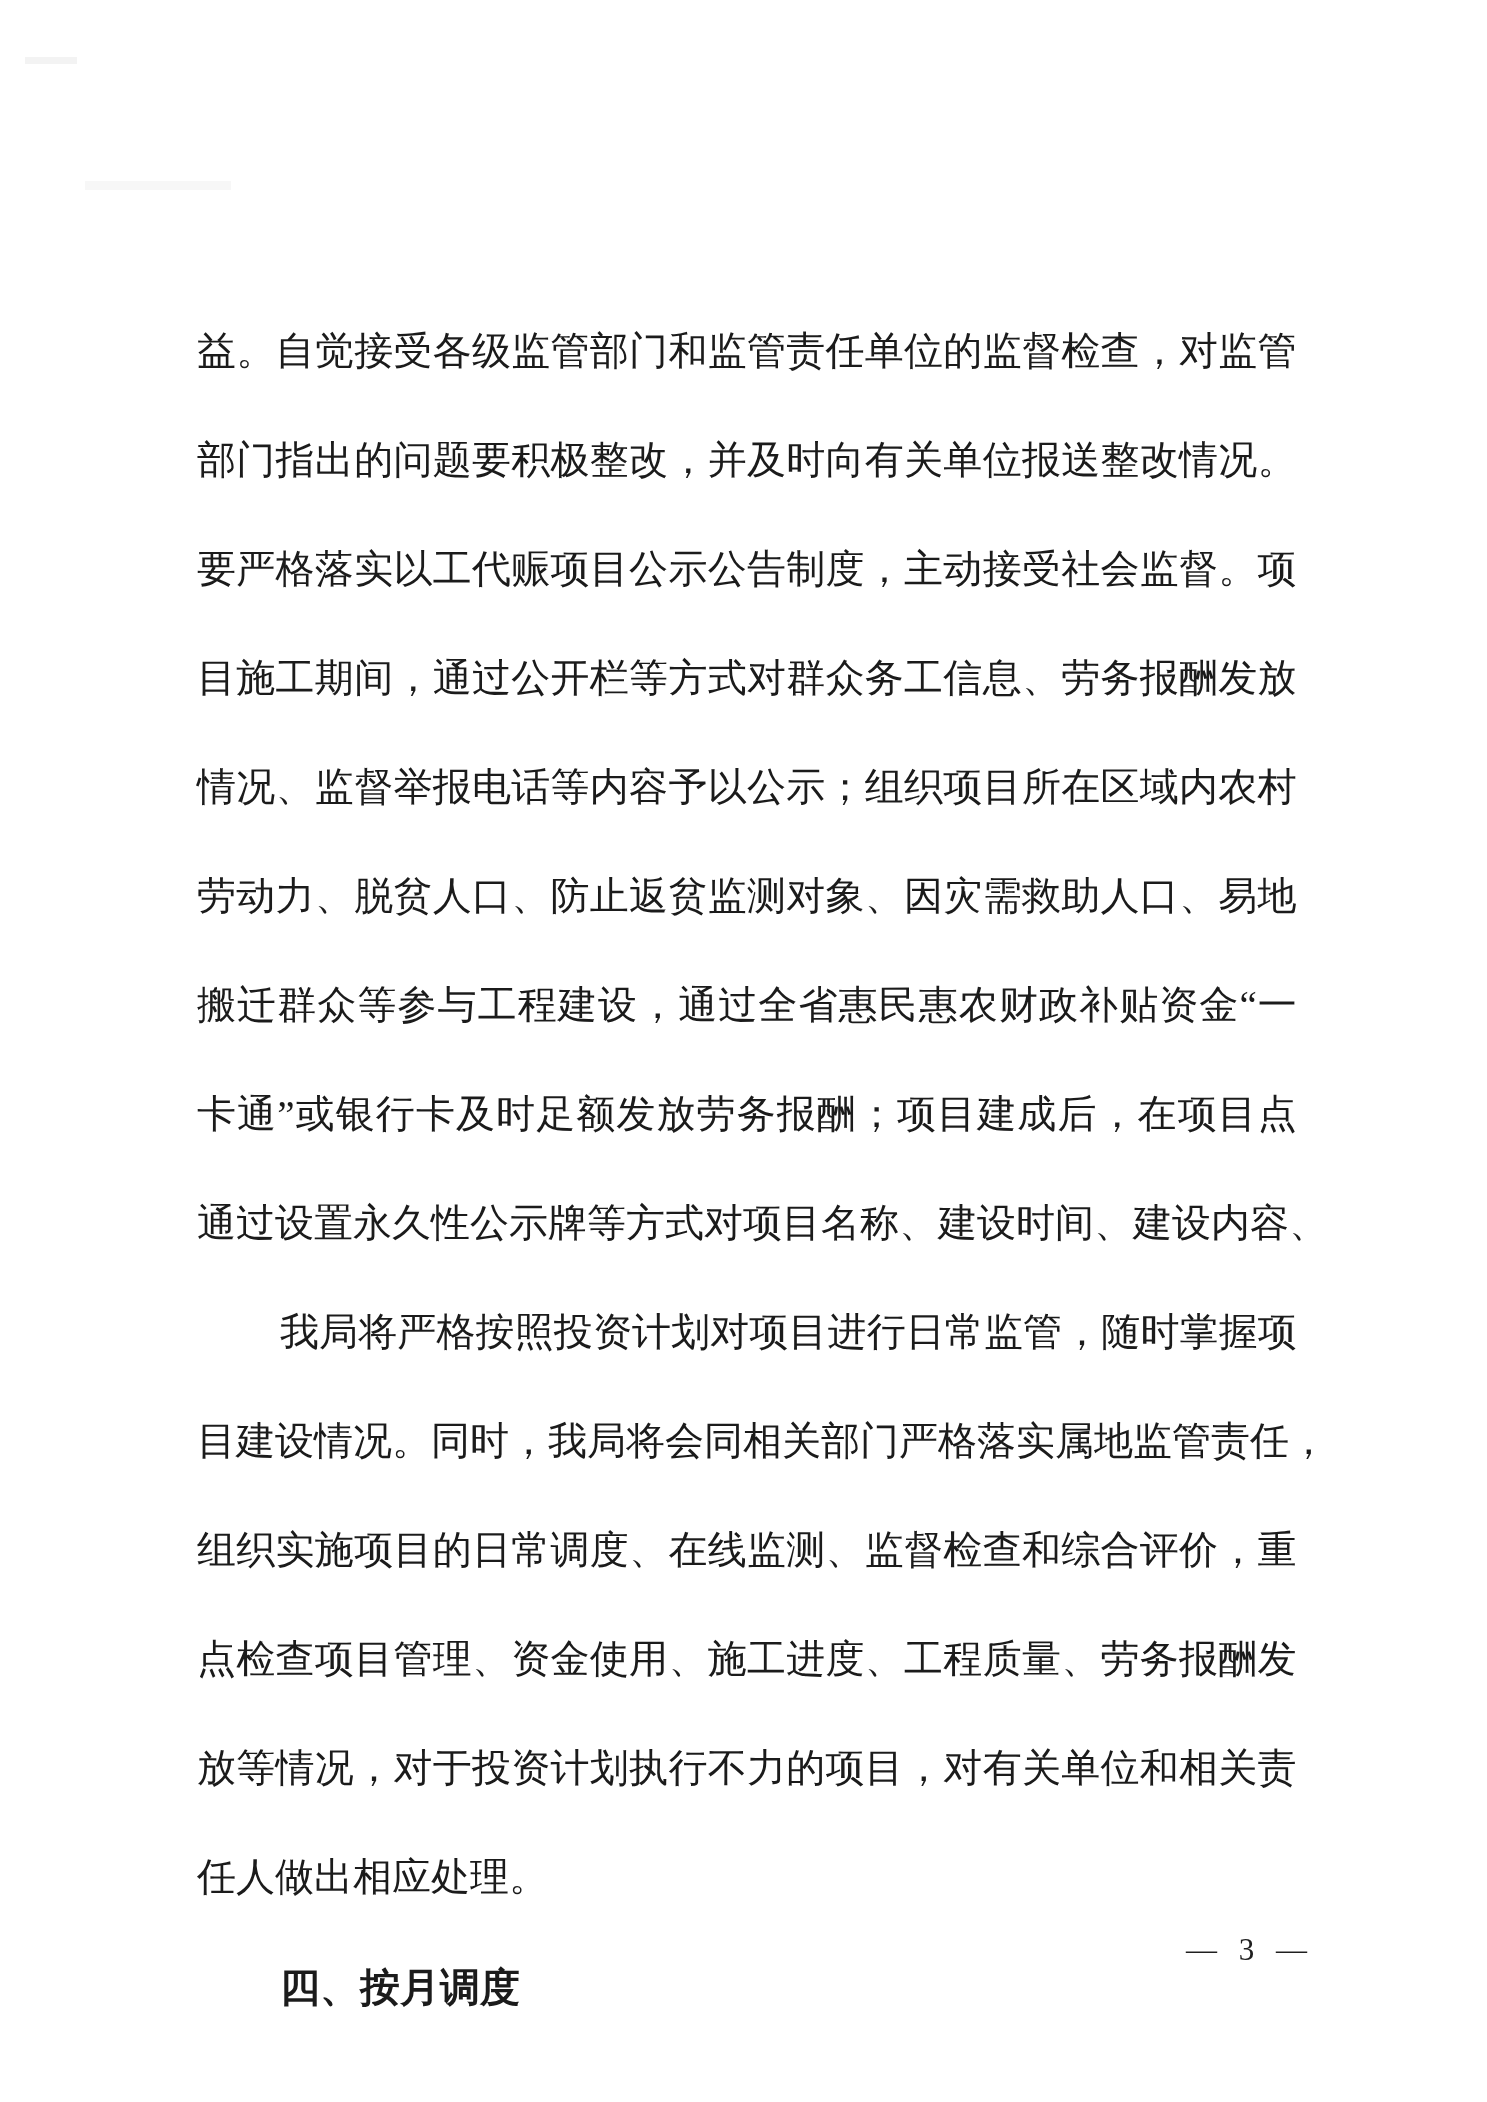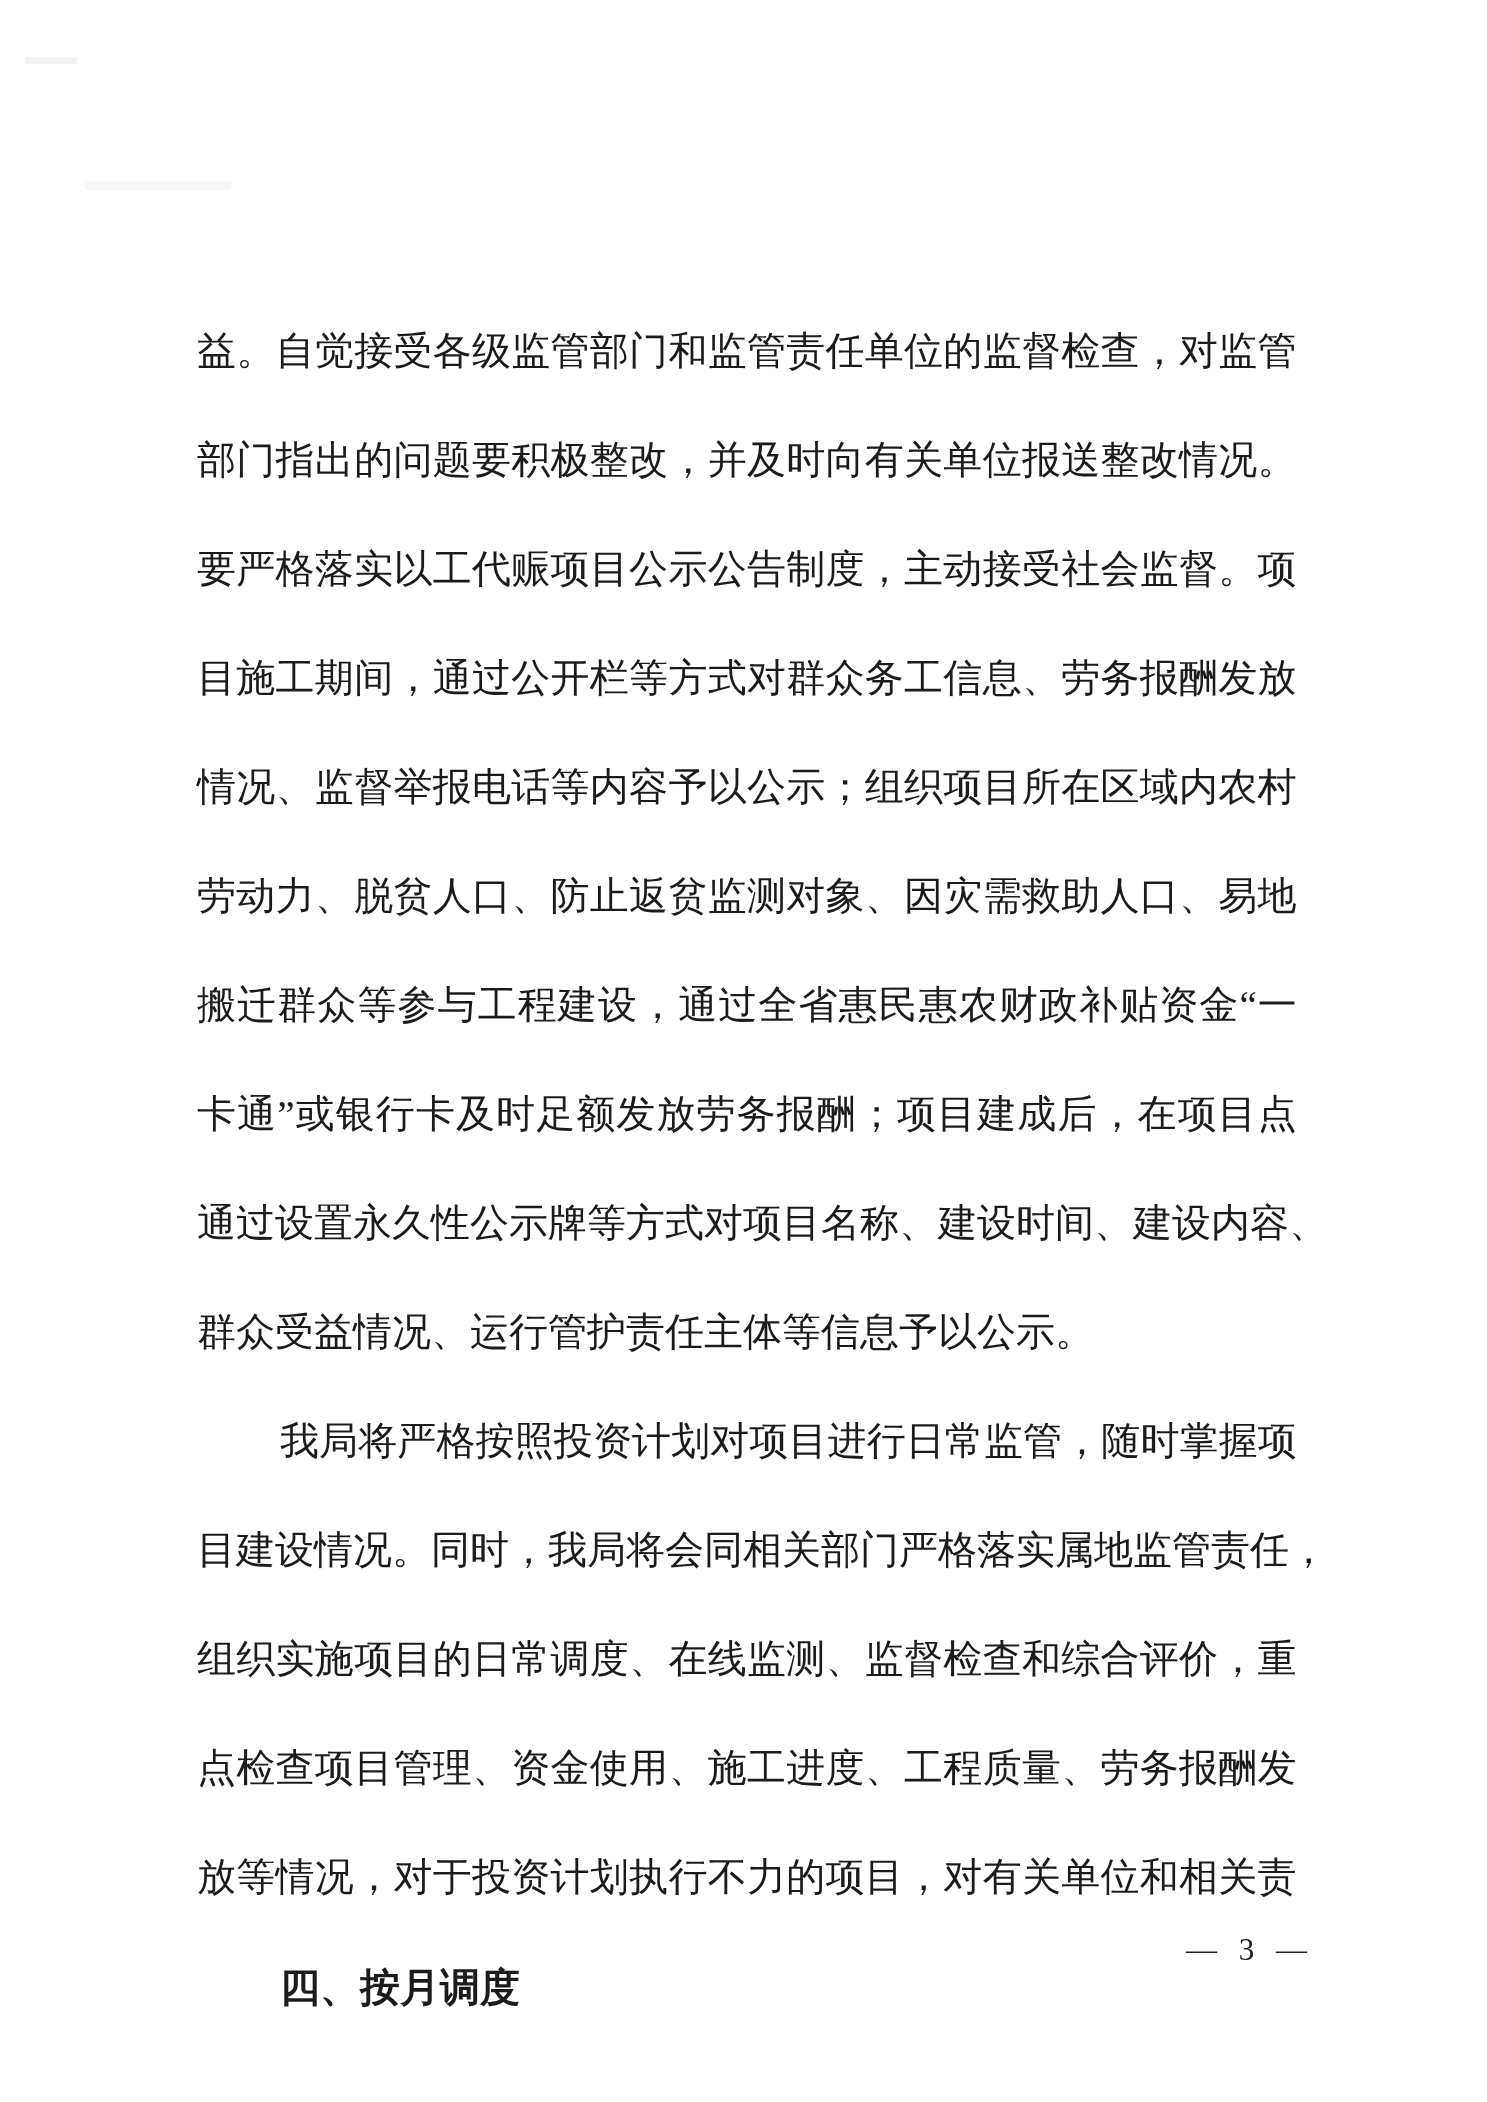--- a/index.html
+++ b/index.html
@@ -338,21 +338,20 @@
         <span>设</span>
         <span>时</span>
         <span>间</span>
         <span>、</span>
         <span>建</span>
         <span>设</span>
         <span>内</span>
         <span>容</span>
         <span>、</span>
       </p>
-    <p class="line short">群众受益情况、运行管护责任主体等信息予以公示。</p>
     <p class="line j indent">
         <span>我</span>
         <span>局</span>
         <span>将</span>
         <span>严</span>
         <span>格</span>
         <span>按</span>
         <span>照</span>
         <span>投</span>
         <span>资</span>
@@ -488,19 +487,20 @@
         <span>对</span>
         <span>有</span>
         <span>关</span>
         <span>单</span>
         <span>位</span>
         <span>和</span>
         <span>相</span>
         <span>关</span>
         <span>责</span>
       </p>
+    <p class="line short">任人做出相应处理。</p>
     <p class="line short heading indent">四、按月调度</p>
 
   </main>
 
   <div class="page-number">— 3 —</div>
 
 </div>
 
 </body></html>

